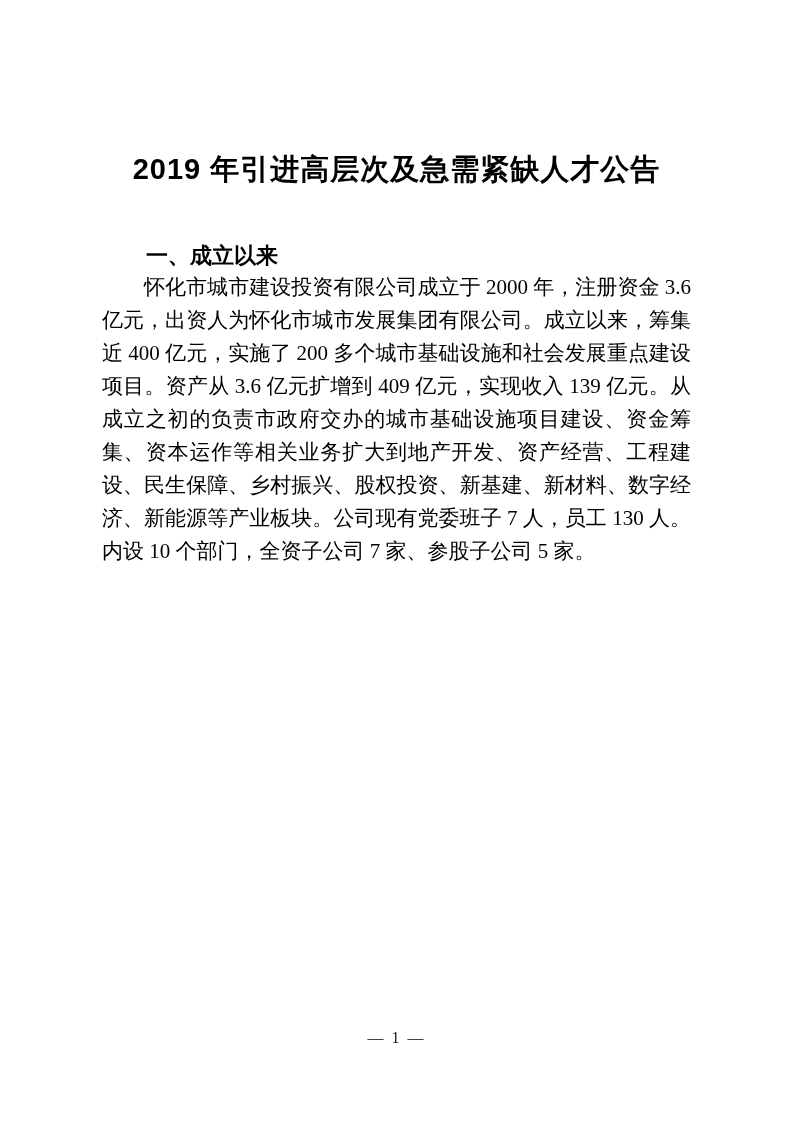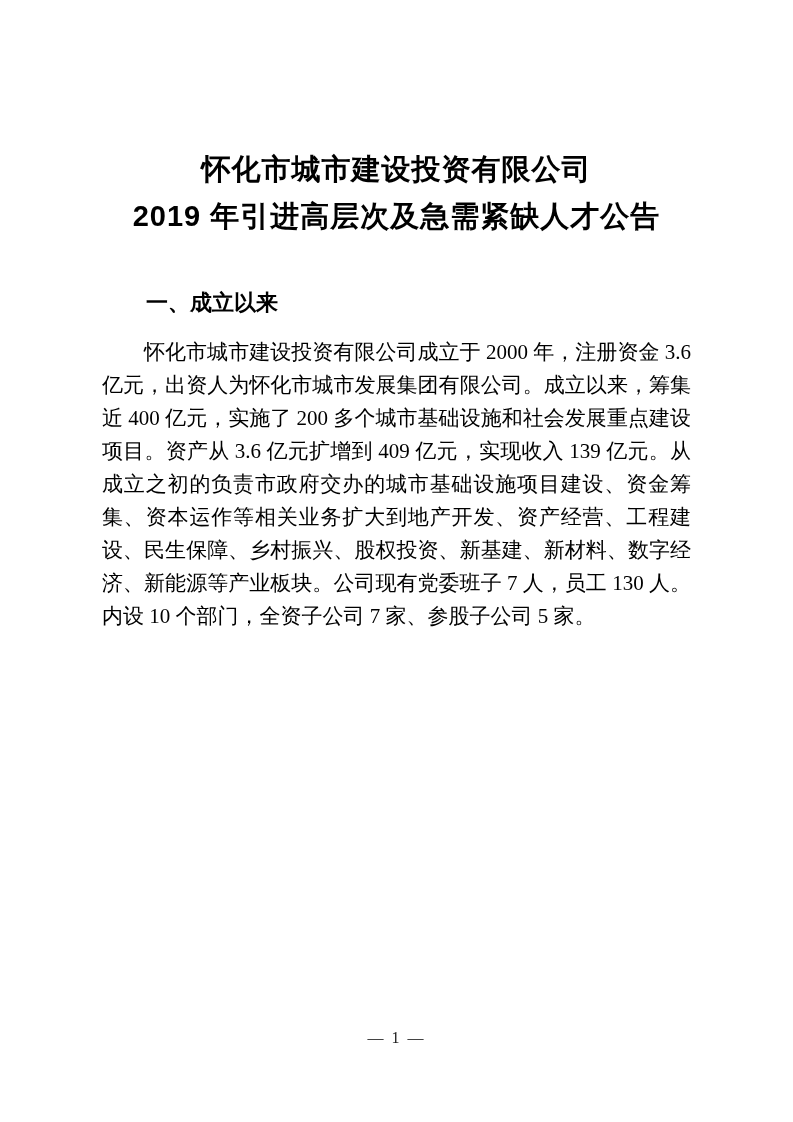--- a/index.html
+++ b/index.html
@@ -35,21 +35,21 @@
   .section-heading {
     margin-top: 49px;
     font-family: "Liberation Sans", "DejaVu Sans", sans-serif;
     font-weight: bold;
     font-size: 22px;
     line-height: 28px;
     text-indent: 2em;
     color: #000000;
   }
   .body-text {
-    margin-top: 19px;
+    margin-top: 1px;
   }
   .body-text p {
     font-size: 21px;
     line-height: 33px;
     text-align: justify;
     text-indent: 2em;
     color: #000000;
     word-break: break-all;
   }
   .page-footer {
@@ -64,21 +64,20 @@
     letter-spacing: 2px;
   }
 </style>
 </head>
 <body>
 
 <div class="page">
   <div class="content">
 
     <div class="title-block">
-      <div class="title-line">怀化市城市建设投资有限公司</div>
       <div class="title-line">2019 年引进高层次及急需紧缺人才公告</div>
     </div>
 
     <h2 class="section-heading">一、成立以来</h2>
 
     <div class="body-text">
       <p>怀化市城市建设投资有限公司成立于 2000 年，注册资金 3.6 亿元，出资人为怀化市城市发展集团有限公司。成立以来，筹集近 400 亿元，实施了 200 多个城市基础设施和社会发展重点建设项目。资产从 3.6 亿元扩增到 409 亿元，实现收入 139 亿元。从成立之初的负责市政府交办的城市基础设施项目建设、资金筹集、资本运作等相关业务扩大到地产开发、资产经营、工程建设、民生保障、乡村振兴、股权投资、新基建、新材料、数字经济、新能源等产业板块。公司现有党委班子 7 人，员工 130 人。内设 10 个部门，全资子公司 7 家、参股子公司 5 家。</p>
     </div>
 
   </div>

